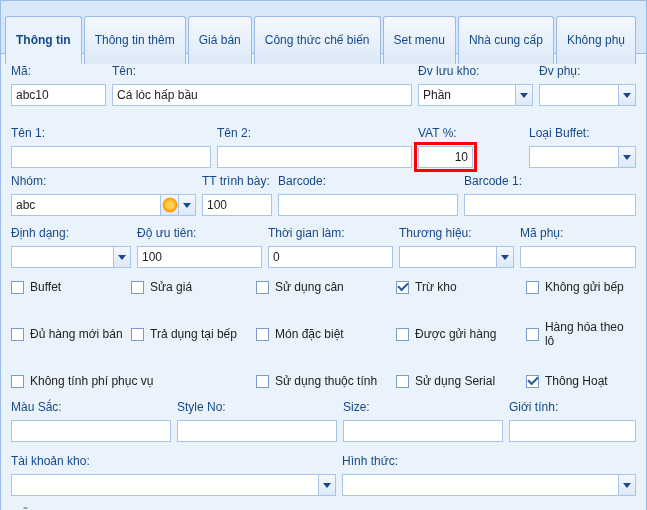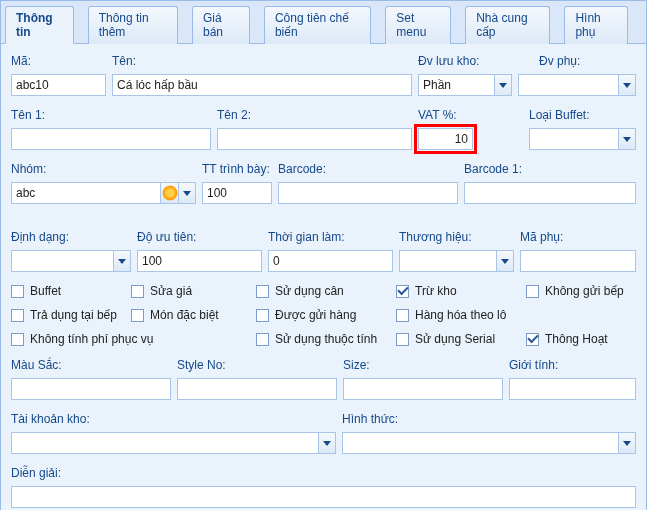--- a/index.html
+++ b/index.html
@@ -34,26 +34,26 @@
     display: flex;
     background: #d9e7f8;
     padding: 4px 4px 0 4px;
     border-bottom: 1px solid #99bbe8;
   }
   .tab {
     background: linear-gradient(#f4f8fd, #dde9f7);
     border: 1px solid #99bbe8;
     border-bottom: none;
     border-radius: 3px 3px 0 0;
-    padding: 4px 10px;
-    margin-right: 14px;
+    padding: 16px 10px;
+    margin-right: 2px;
     color: #15498b;
     cursor: pointer;
     position: relative;
-    top: 1px;
+    top: 11px;
   }
   .tab.active {
     background: #eaf2fb;
     font-weight: bold;
     border-bottom: 1px solid #eaf2fb;
   }
   .tab-body {
     background: #eaf2fb;
     padding: 8px 10px 16px 10px;
   }
@@ -95,21 +95,21 @@
     cursor: pointer;
   }
   .trigger svg { width: 8px; height: 8px; }
   .vat-highlight {
     outline: 3px solid #ff0000;
     outline-offset: 1px;
   }
   .checks {
     display: grid;
     grid-template-columns: 120px 125px 140px 130px 1fr;
-    row-gap: 10px;
+    row-gap: 26px;
     padding: 8px 0 10px 0;
   }
   .check-item {
     display: flex;
     align-items: center;
     gap: 6px;
     color: #222;
   }
   .chk {
     width: 13px; height: 13px;
@@ -136,47 +136,47 @@
 </style>
 </head>
 <body>
 
 <div class="panel">
 
   <div class="tabs">
     <div class="tab active"><span>Thông tin</span></div>
     <div class="tab"><span>Thông tin thêm</span></div>
     <div class="tab"><span>Giá bán</span></div>
-    <div class="tab"><span>Công tiên chế biến</span></div>
+    <div class="tab"><span>Công thức chế biến</span></div>
     <div class="tab"><span>Set menu</span></div>
     <div class="tab"><span>Nhà cung cấp</span></div>
-    <div class="tab"><span>Hình phụ</span></div>
+    <div class="tab"><span>Không phụ</span></div>
   </div>
 
   <div class="tab-body">
 
     <div class="row">
       <div class="field" style="width:95px">
           <span class="lbl">Mã:</span>
         </div>
       <div class="field" style="width:300px">
           <span class="lbl">Tên:</span>
         </div>
       <div class="field" style="width:115px">
           <span class="lbl">Đv lưu kho:</span>
         </div>
       <div class="field" style="flex:1">
           <span class="lbl">Đv phụ:</span>
         </div>
     </div>
 
-    <div class="row" style="margin-bottom:10px">
+    <div class="row" style="margin-bottom:18px">
       <div class="field" style="width:95px"><input class="inp" value="abc10" style=""></div>
       <div class="field" style="width:300px"><input class="inp" value="Cá lóc hấp bầu" style=""></div>
-      <div class="field" style="width:94px">
+      <div class="field" style="width:115px">
         <div class="combo-wrap">
           <input class="inp" value="Phần" style="">
           <div class="trigger">
               <svg viewBox="0 0 8 8">
                 <path d="M0 2 L8 2 L4 7 Z" fill="#15498b"></path>
               </svg>
             </div>
         </div>
       </div>
       <div class="field" style="flex:1">
@@ -198,21 +198,21 @@
       <div class="field" style="width:195px">
           <span class="lbl">Tên 2:</span>
         </div>
       <div class="field" style="width:105px">
           <span class="lbl">VAT %:</span>
         </div>
       <div class="field" style="flex:1">
           <span class="lbl">Loại Buffet:</span>
         </div>
     </div>
-    <div class="row" style="margin-bottom:10px">
+    <div class="row" style="margin-bottom:4px">
       <div class="field" style="width:200px"><input class="inp" style=""></div>
       <div class="field" style="width:195px"><input class="inp" style=""></div>
       <div class="field vat-highlight" style="width:55px"><input class="inp" style="text-align: right;" value="10"></div>
       <div class="field" style="width:44px"></div>
       <div class="field" style="flex:1">
         <div class="combo-wrap">
           <input class="inp" style="">
           <div class="trigger">
               <svg viewBox="0 0 8 8">
                 <path d="M0 2 L8 2 L4 7 Z" fill="#15498b"></path>
@@ -229,21 +229,21 @@
       <div class="field" style="width:70px">
           <span class="lbl">TT trình bày:</span>
         </div>
       <div class="field" style="width:180px">
           <span class="lbl">Barcode:</span>
         </div>
       <div class="field" style="flex:1">
           <span class="lbl">Barcode 1:</span>
         </div>
     </div>
-    <div class="row" style="margin-bottom:24px">
+    <div class="row" style="margin-bottom:8px">
       <div class="field" style="width:185px">
         <div class="combo-wrap">
           <input class="inp" value="abc" style="">
           <div class="trigger" style="border-right:none">
               <span class="icon-sun"></span>
             </div>
           <div class="trigger">
               <svg viewBox="0 0 8 8">
                 <path d="M0 2 L8 2 L4 7 Z" fill="#15498b"></path>
               </svg>
@@ -313,20 +313,24 @@
         </div>
       <div class="check-item">
           <span class="chk checked"></span>
           <span>Trừ kho</span>
         </div>
       <div class="check-item">
           <span class="chk"></span>
           <span>Không gửi bếp</span>
         </div>
 
+      <div class="check-item">
+          <span class="chk"></span>
+          <span>Đủ hàng mới bán</span>
+        </div>
       <div class="check-item">
           <span class="chk"></span>
           <span>Trả dụng tại bếp</span>
         </div>
       <div class="check-item">
           <span class="chk"></span>
           <span>Món đặc biệt</span>
         </div>
       <div class="check-item">
           <span class="chk"></span>

